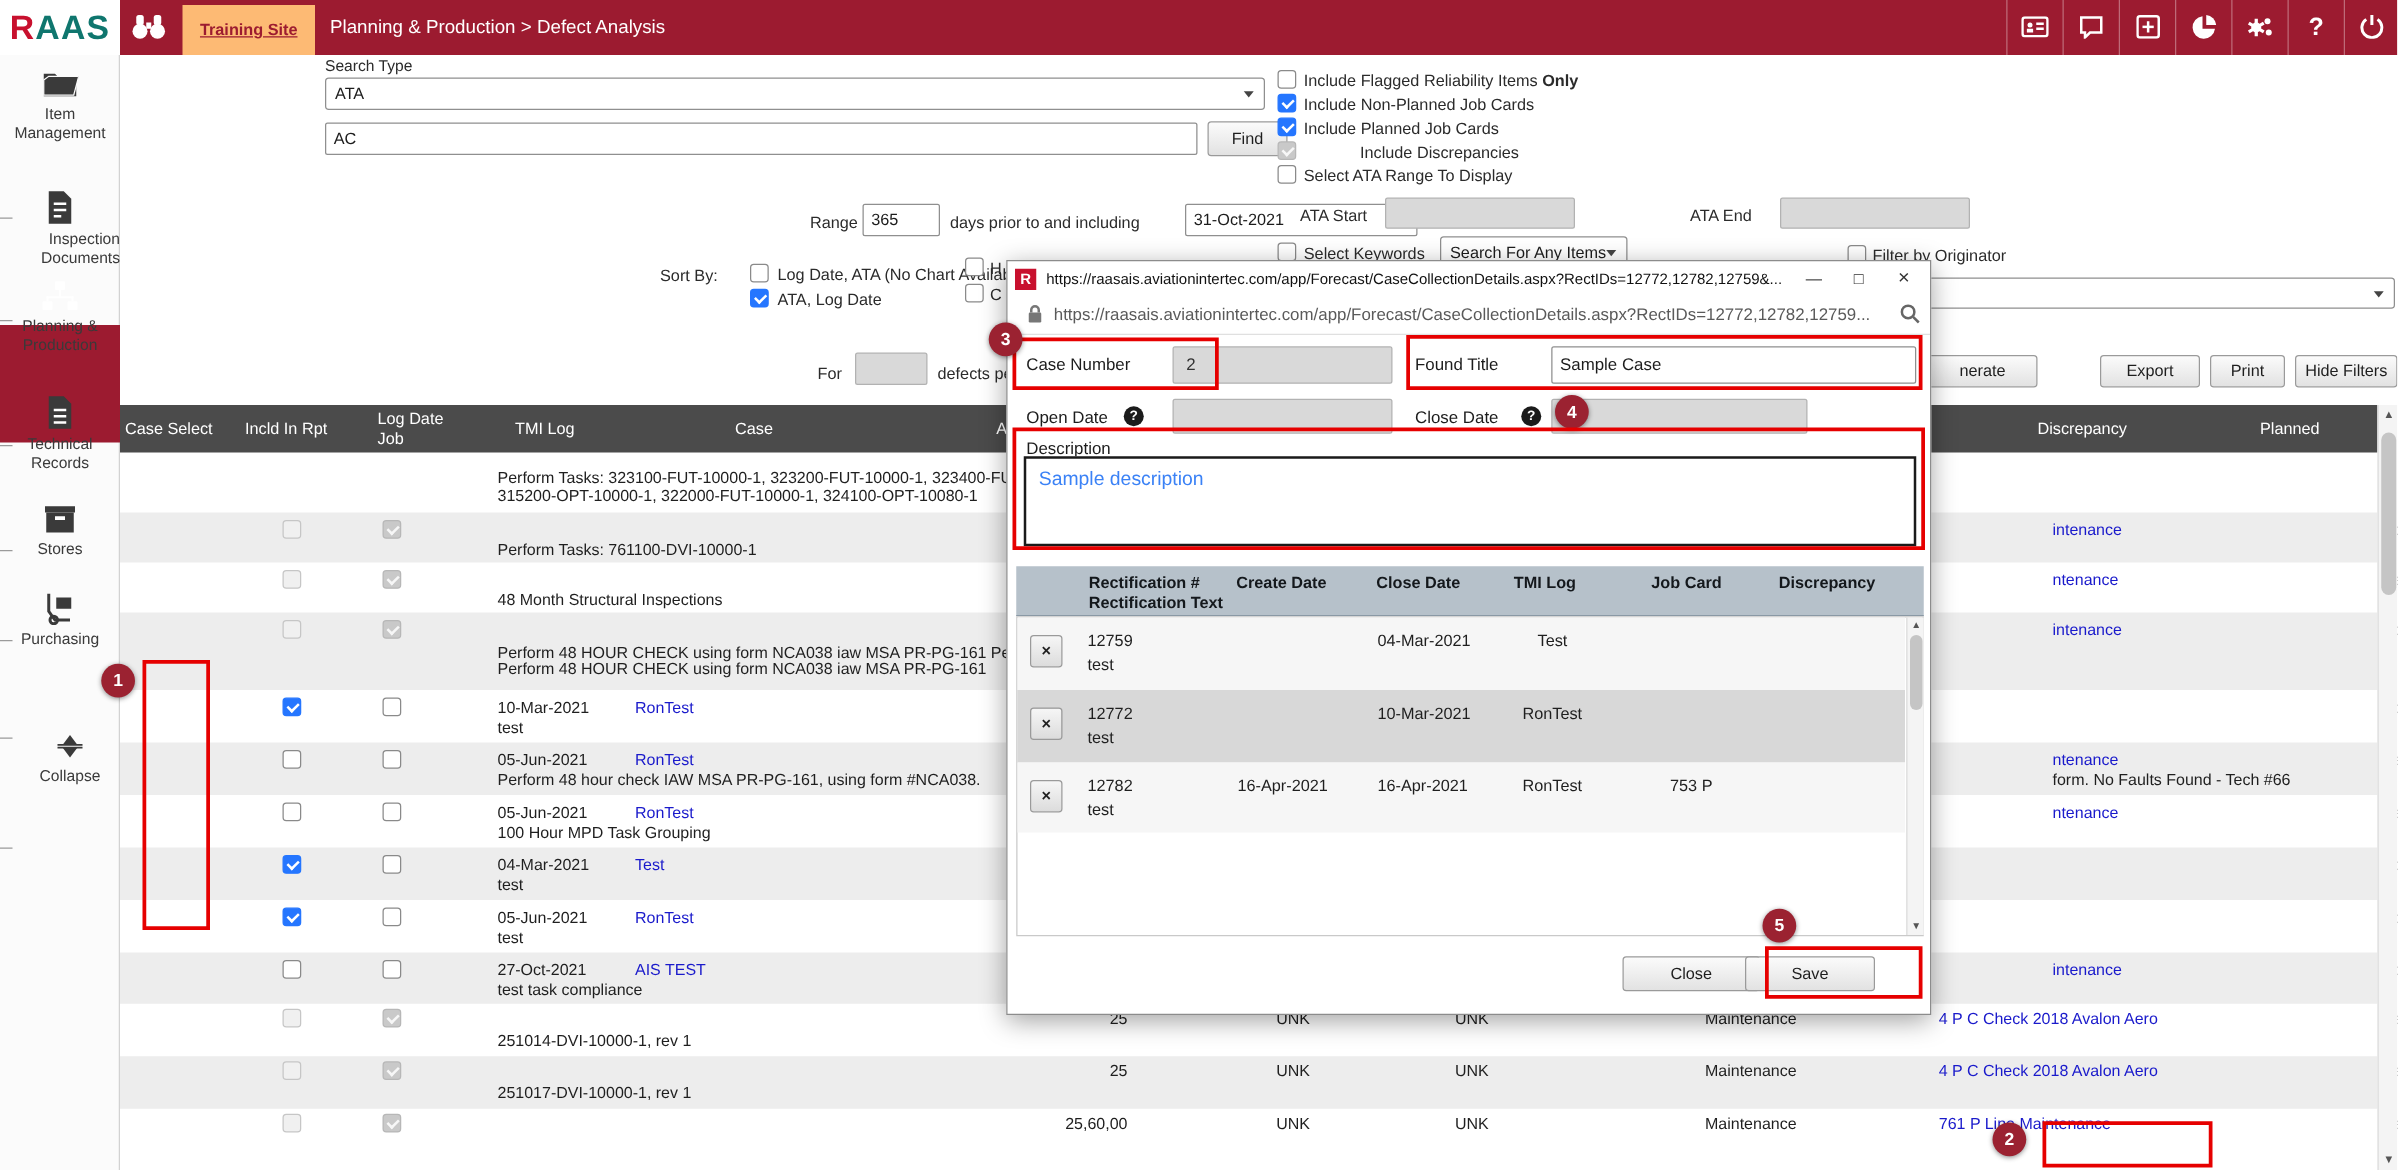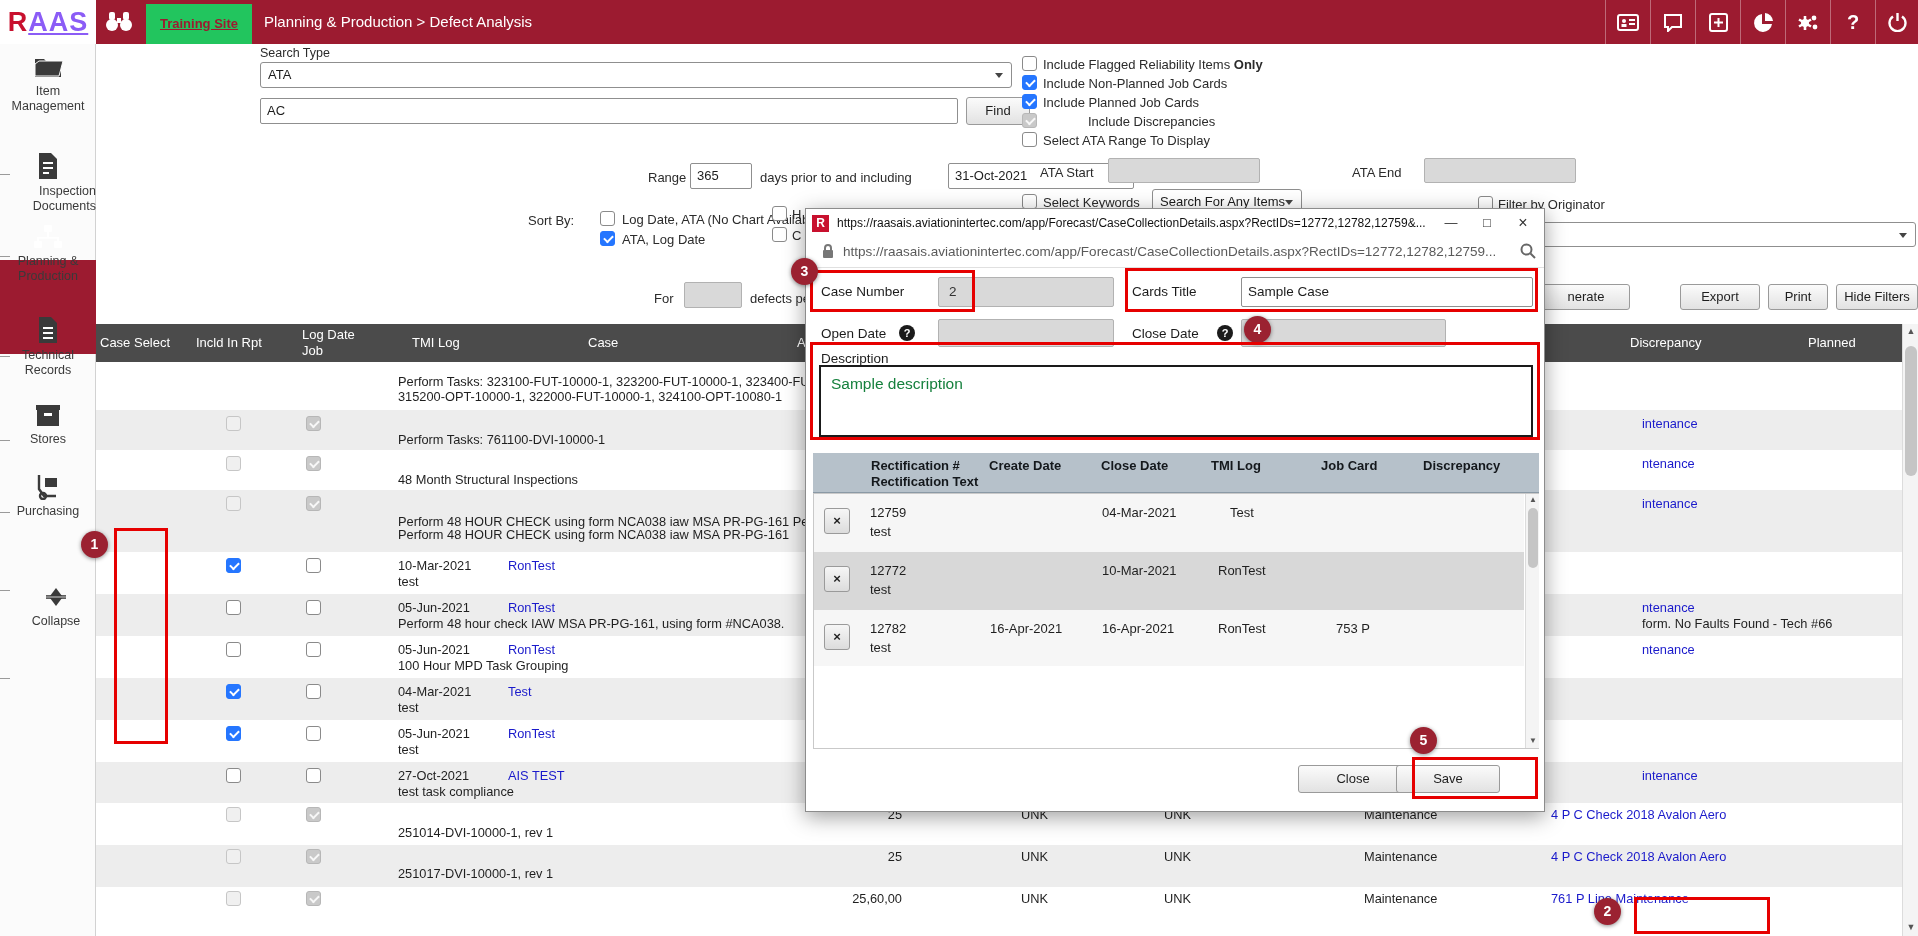--- a/index.html
+++ b/index.html
@@ -3,22 +3,22 @@
 <meta charset="utf-8">
 <style>
   * { box-sizing: border-box; margin: 0; padding: 0; }
   html,body { width:1918px; height:936px; overflow:hidden; font-family:"Liberation Sans",sans-serif; background:#fff; }
   .a { position:absolute; }
   .screen { position:relative; width:1918px; height:936px; background:#fff; overflow:hidden; }
 
   
   .hdr { left:0; top:0; width:1918px; height:44px; background:#9c1b30; z-index:3; }
   .logo { left:0; top:0; width:96px; height:44px; background:#fff; text-align:center; line-height:44px; font-size:27px; font-weight:bold; letter-spacing:1px; font-family:"Liberation Sans",sans-serif; }
-  .logo .r { color:#c8102e; } .logo .aas { color:#8b5cf6;text-decoration:underline; }
-  .tab { left:146px; top:4px; width:106px; height:40px; background:#22c55e; text-align:center; line-height:40px; font-size:13px; font-weight:bold; color:#9c1b30; text-decoration:underline; }
+  .logo .r { color:#c8102e; } .logo .aas { color:#0f766e; }
+  .tab { left:146px; top:4px; width:106px; height:40px; background:#fdba74; text-align:center; line-height:40px; font-size:13px; font-weight:bold; color:#9c1b30; text-decoration:underline; }
   .crumb { left:264px; top:0; height:44px; line-height:44px; color:#fff; font-size:15px; }
   .hico { top:0; width:45px; height:44px; border-left:1px solid rgba(255,255,255,.35); color:#fff; text-align:center; line-height:44px; }
   .hico svg { vertical-align:middle; }
   .qmark-h { font-size:20px; font-weight:bold; }
 
   
   .sbar { left:0; top:44px; width:96px; height:892px; background:#fbfbfb; border-right:1px solid #d2d2d2; z-index:2; }
   .sit { width:96px; text-align:center; color:#3a3a3a; font-size:12.5px; line-height:15px; }
   .sit svg { display:block; margin:0 auto 4px auto; }
   .sact { left:0; top:216px; width:96px; height:94px; background:#9c1b30; }
@@ -62,21 +62,21 @@
   .sarrow { color:#555; font-size:9px; text-align:center; }
   .thumb { background:#c5c5c5; border-radius:6px; }
 
   
   .pop { left:805px; top:208px; width:740px; height:604px; background:#fff; border:1px solid #8c8c8c; box-shadow:0 5px 20px rgba(0,0,0,.38); z-index:10; }
   .ptitle { font-size:12px; color:#111; white-space:nowrap; overflow:hidden; text-overflow:ellipsis; }
   .wctl { width:34px; height:26px; text-align:center; line-height:26px; font-size:13px; color:#333; }
   .purl { font-size:13.5px; color:#5a5a5a; white-space:nowrap; overflow:hidden; }
   .plbl { font-size:13.5px; color:#1c1c1c; white-space:nowrap; }
   .qb { width:16px; height:16px; border-radius:50%; background:#1b1b1b; color:#fff; font-size:11px; font-weight:bold; text-align:center; line-height:16px; }
-  .ptxt { border:2px solid #1a1a1a; background:#fff; font-size:15.5px; color:#15803d; padding:8px 10px; }
+  .ptxt { border:2px solid #1a1a1a; background:#fff; font-size:15.5px; color:#3b82f6; padding:8px 10px; }
   .rhead { background:#b6c1ca; border-bottom:1px solid #8a99a5; color:#14181c; font-size:13px; font-weight:bold; }
   .rhead span { position:absolute; white-space:nowrap; }
   .rrow span, .rrow a { position:absolute; white-space:nowrap; font-size:13px; color:#1f1f1f; }
   .delb { width:26px; height:26px; background:linear-gradient(#f6f6f6,#dcdcdc); border:1px solid #9a9a9a; border-radius:3px; text-align:center; line-height:24px; font-size:13px; font-weight:bold; color:#111; }
 
   
   .annc { width:27px; height:27px; border-radius:50%; background:#9b2231; color:#fff; font-weight:bold; font-size:14px; text-align:center; line-height:27px; box-shadow:0 1px 4px rgba(0,0,0,.45); z-index:30; }
   .annb { border:3px solid #e60000; z-index:30; }
 </style>
 </head>
@@ -437,21 +437,21 @@
         </svg></span>
     <div class="a purl" style="left:37px;top:35px;width:668px;">https://raasais.aviationintertec.com/app/Forecast/CaseCollectionDetails.aspx?RectIDs=12772,12782,12759...</div>
     <span class="a" style="left:714px;top:34px;"><svg width="16" height="16" viewBox="0 0 16 16">
           <circle cx="6.5" cy="6.5" r="5" fill="none" stroke="#666" stroke-width="2"></circle>
           <line x1="10.5" y1="10.5" x2="15" y2="15" stroke="#666" stroke-width="2"></line>
         </svg></span>
     <div class="a" style="left:0;top:58px;width:738px;height:1px;background:#e0e0e0;"></div>
 
     <span class="a plbl" style="left:15px;top:75px;">Case Number</span>
     <div class="a dinp" style="left:132px;top:68px;width:176px;height:30px;line-height:28px;padding:0 10px;font-size:13.5px;color:#333;">2</div>
-    <span class="a plbl" style="left:326px;top:75px;">Cards Title</span>
+    <span class="a plbl" style="left:326px;top:75px;">Found Title</span>
     <div class="a inp" style="left:435px;top:68px;width:292px;height:30px;line-height:28px;font-size:13.5px;">Sample Case</div>
 
     <span class="a plbl" style="left:15px;top:117px;">Open Date</span>
     <span class="a qb" style="left:93px;top:116px;">?</span>
     <div class="a dinp" style="left:132px;top:110px;width:176px;height:28px;"></div>
     <span class="a plbl" style="left:326px;top:117px;">Close Date</span>
     <span class="a qb" style="left:411px;top:116px;">?</span>
     <div class="a dinp" style="left:435px;top:110px;width:205px;height:28px;"></div>
 
     <span class="a plbl" style="left:15px;top:142px;">Description</span>

